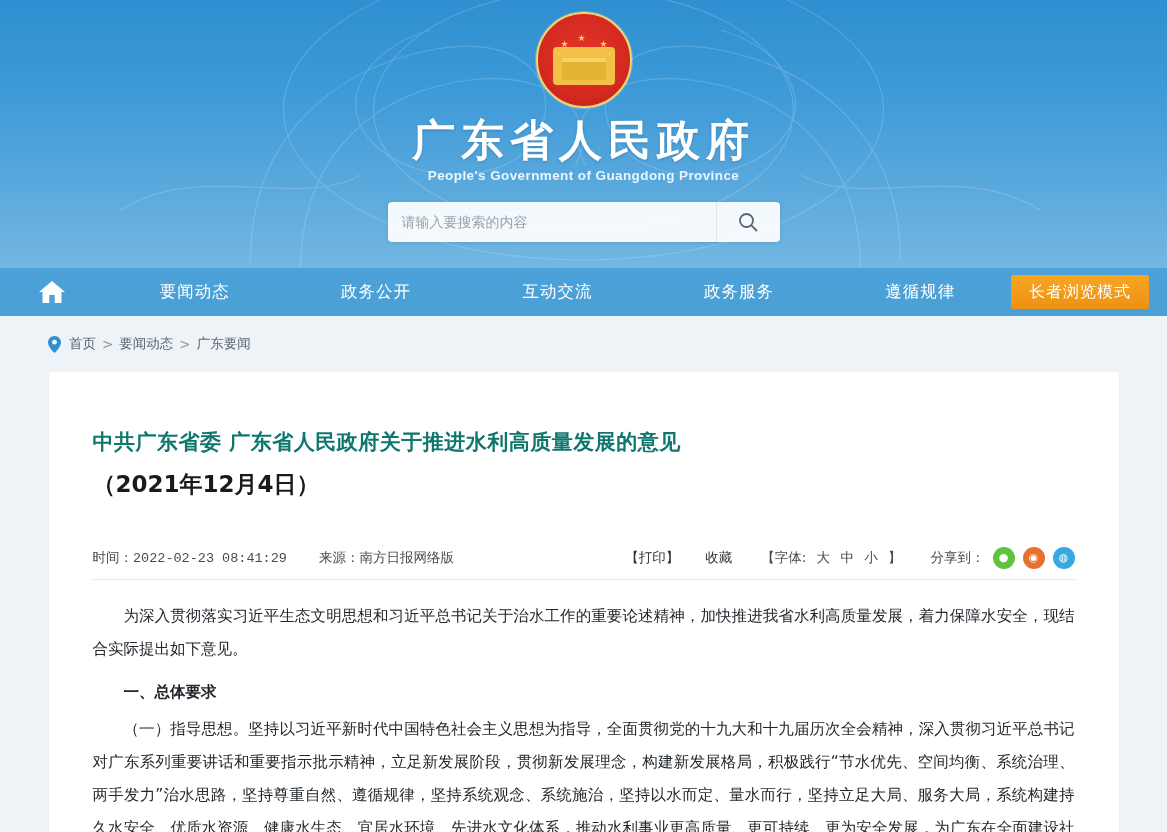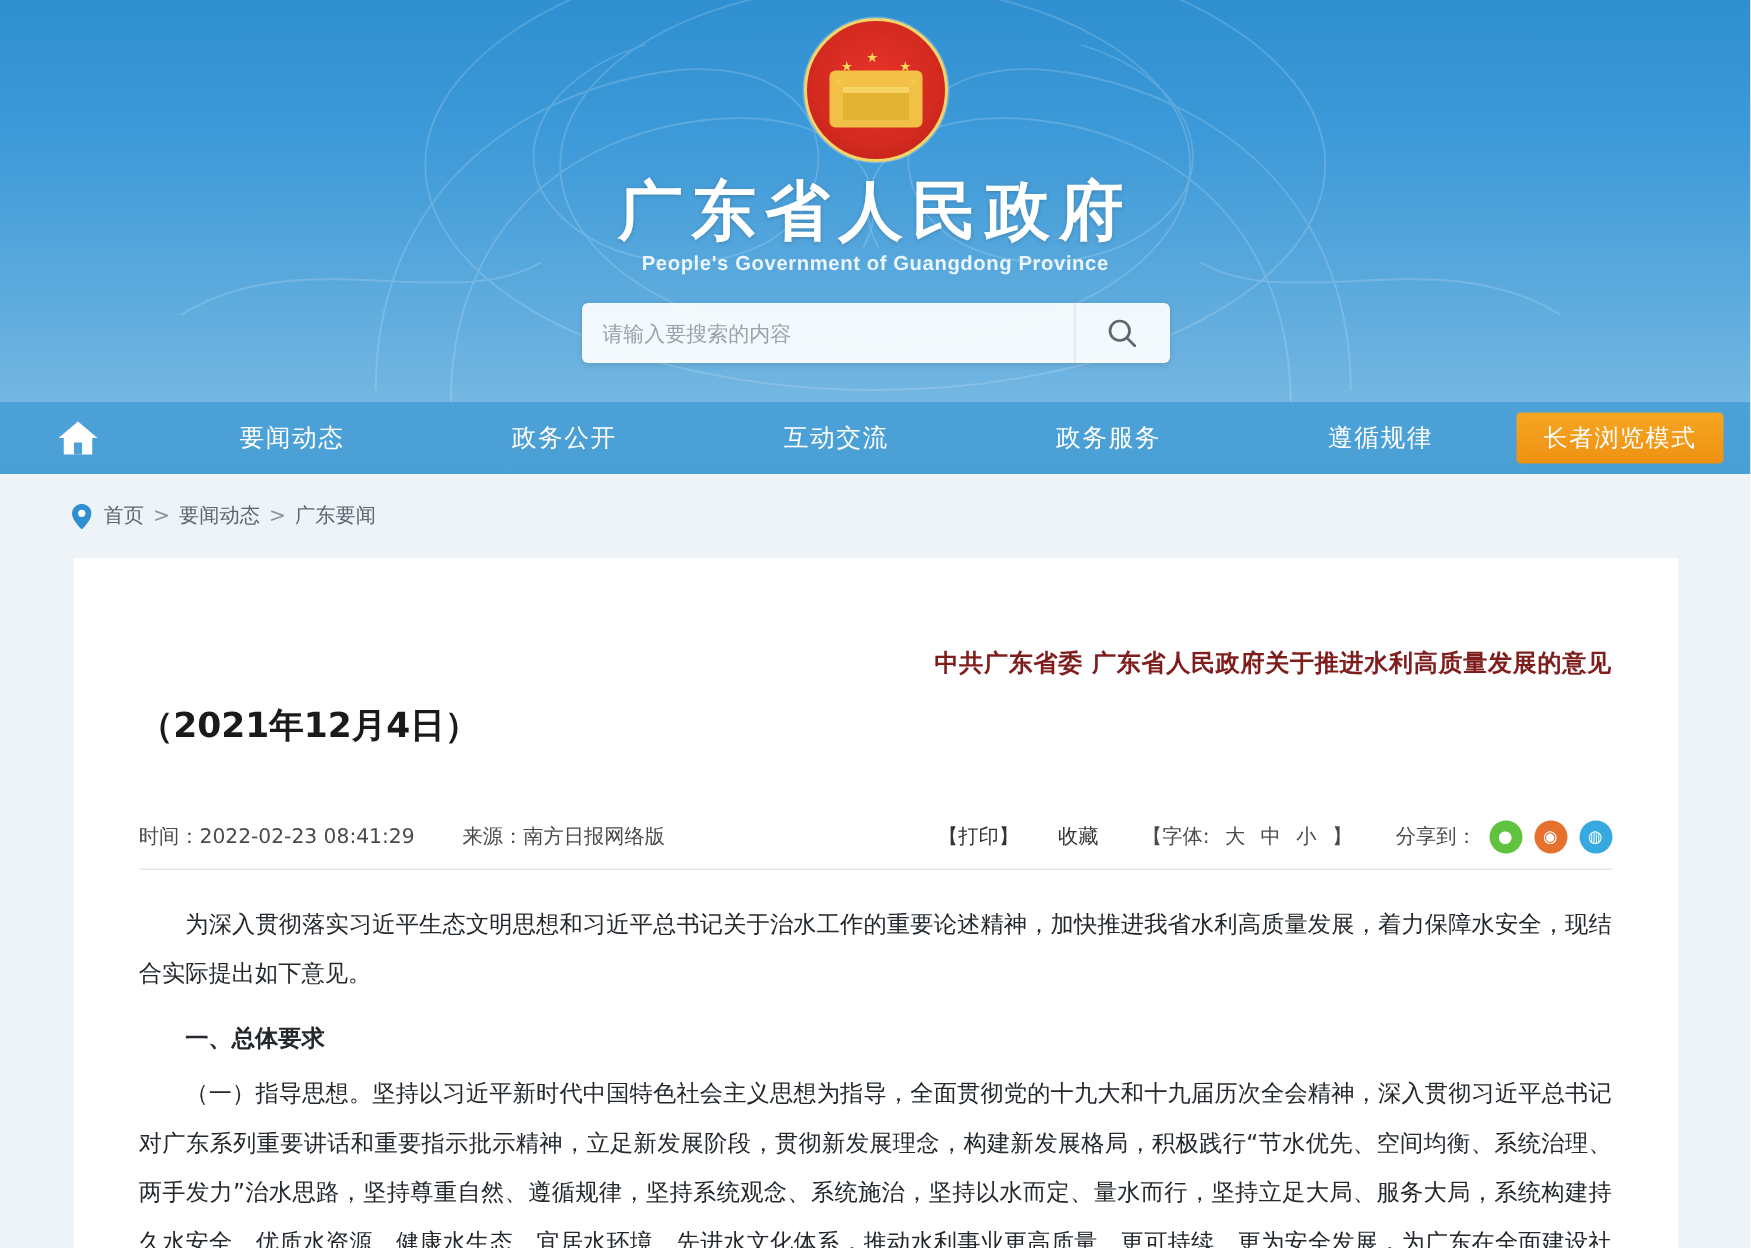--- a/index.html
+++ b/index.html
@@ -180,24 +180,24 @@
   .breadcrumb .sep { margin: 0 6px; color: #8b949d; }
 
   .article {
     width: 1070px;
     margin: 0 auto;
     background: #ffffff;
     padding: 34px 44px 10px 44px;
     min-height: 460px;
   }
   .art-title {
-    text-align: right;
-    font-size: 16px;
+    text-align: left;
+    font-size: 21px;
     font-weight: 700;
-    color: #7f1d1d;
+    color: #0f766e;
     line-height: 36px;
     letter-spacing: .5px;
     font-family: "DejaVu Sans", sans-serif;
     padding: 18px 0 6px;
   }
   .art-subtitle {
     font-size: 23px;
     font-weight: 700;
     color: #1a1a1a;
     line-height: 36px;
@@ -206,21 +206,21 @@
   .meta-bar {
     margin-top: 34px;
     height: 44px;
     display: flex;
     align-items: center;
     border-bottom: 1px solid #e2e6ea;
     font-size: 13.5px;
     color: #4a4a4a;
     font-family: "DejaVu Sans", sans-serif;
   }
-  .meta-left { display: flex; align-items: center; }
+  .meta-left { display: flex; align-items: center; font-family: Liberation Mono, monospace; }
   .meta-time { margin-right: 32px; }
   .meta-right {
     margin-left: auto;
     display: flex;
     align-items: center;
     gap: 26px;
   }
   .meta-link { cursor: pointer; color: #333; }
   .fontsize-group span { margin: 0 3px; cursor: pointer; }
   .share-group { display: flex; align-items: center; gap: 8px; }

